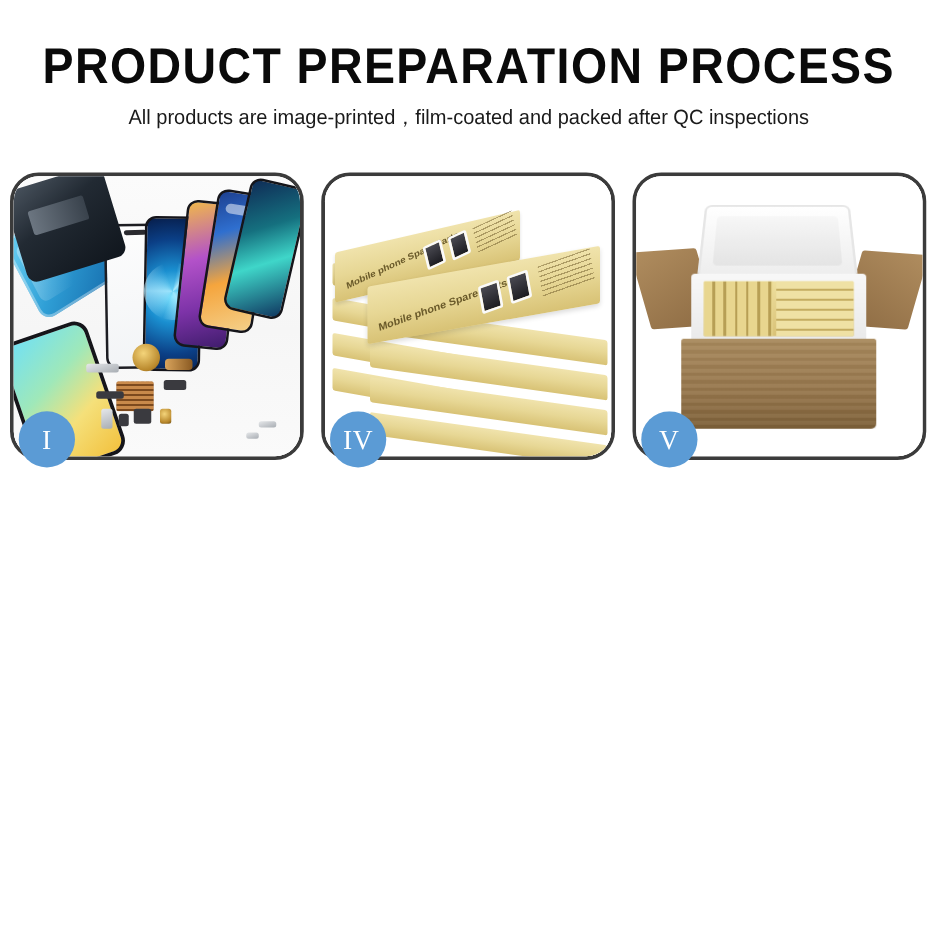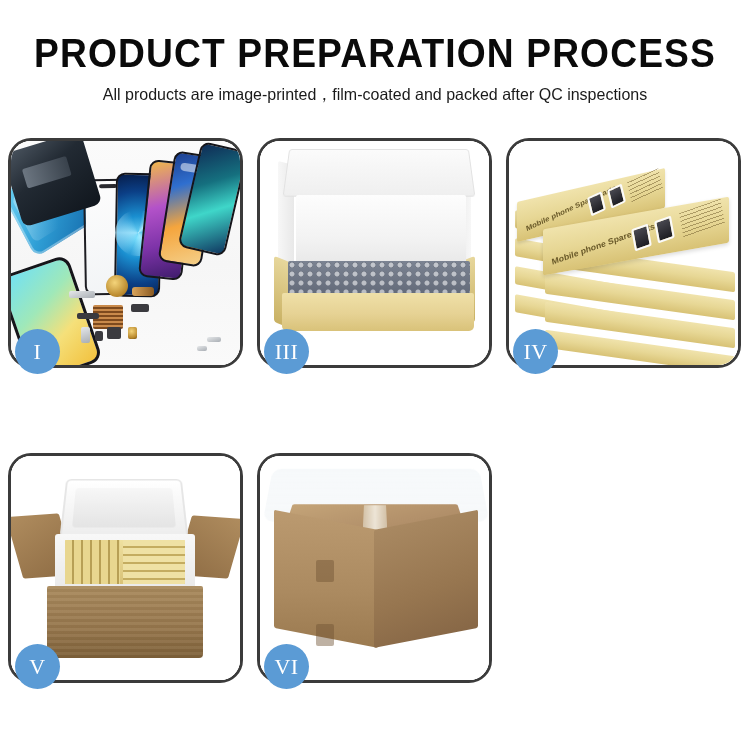--- a/index.html
+++ b/index.html
@@ -399,35 +399,20 @@
           <div class="chip" style="left:84px; top:190px; width:8px; height:10px;"></div>
           <div class="chip gold" style="left:117px; top:186px; width:9px; height:12px;"></div>
           <div class="chip silver" style="left:196px; top:196px; width:14px; height:5px;"></div>
           <div class="chip silver" style="left:186px; top:205px; width:10px; height:5px;"></div>
         </div>
       </div>
       <div class="badge">I</div>
     </div>
 
 
-    <div class="panel">
-      <div class="panel-clip">
-        <div class="scene p3">
-          <div class="b3-flap-l"></div>
-          <div class="b3-flap-r"></div>
-          <div class="b3-lid"></div>
-          <div class="b3-side-l"></div>
-          <div class="b3-side-r"></div>
-          <div class="b3-foam"></div>
-          <div class="b3-tray"></div>
-          <div class="b3-front"></div>
-        </div>
-      </div>
-      <div class="badge">III</div>
-    </div>
 
     <div class="panel">
       <div class="panel-clip">
         <div class="scene p4">
           <div class="stack">
 
             <div class="kbox" style="left:0px;   top:58px;  width:122px; height:18px; transform:skewY(10deg);"></div>
             <div class="kbox" style="left:0px;   top:86px;  width:122px; height:18px; transform:skewY(10deg);"></div>
             <div class="kbox" style="left:0px;   top:114px; width:122px; height:18px; transform:skewY(10deg);"></div>
             <div class="kbox" style="left:0px;   top:142px; width:122px; height:18px; transform:skewY(10deg);"></div>
@@ -464,30 +449,15 @@
           <div class="c5-flap-r"></div>
           <div class="c5-foam-lid"></div>
           <div class="c5-foam-box"></div>
           <div class="c5-inner"></div>
           <div class="c5-body"></div>
         </div>
       </div>
       <div class="badge">V</div>
     </div>
 
-    <div class="panel">
-      <div class="panel-clip">
-        <div class="scene p6">
-          <div class="c6-wrap"></div>
-          <div class="c6-top">
-            <div class="c6-tape"></div>
-          </div>
-          <div class="c6-face-l"></div>
-          <div class="c6-face-r"></div>
-          <div class="c6-notch" style="left:56px; top:104px;"></div>
-          <div class="c6-notch" style="left:56px; top:168px;"></div>
-        </div>
-      </div>
-      <div class="badge">VI</div>
-    </div>
 
   </div>
 </div>
 
 </body></html>

